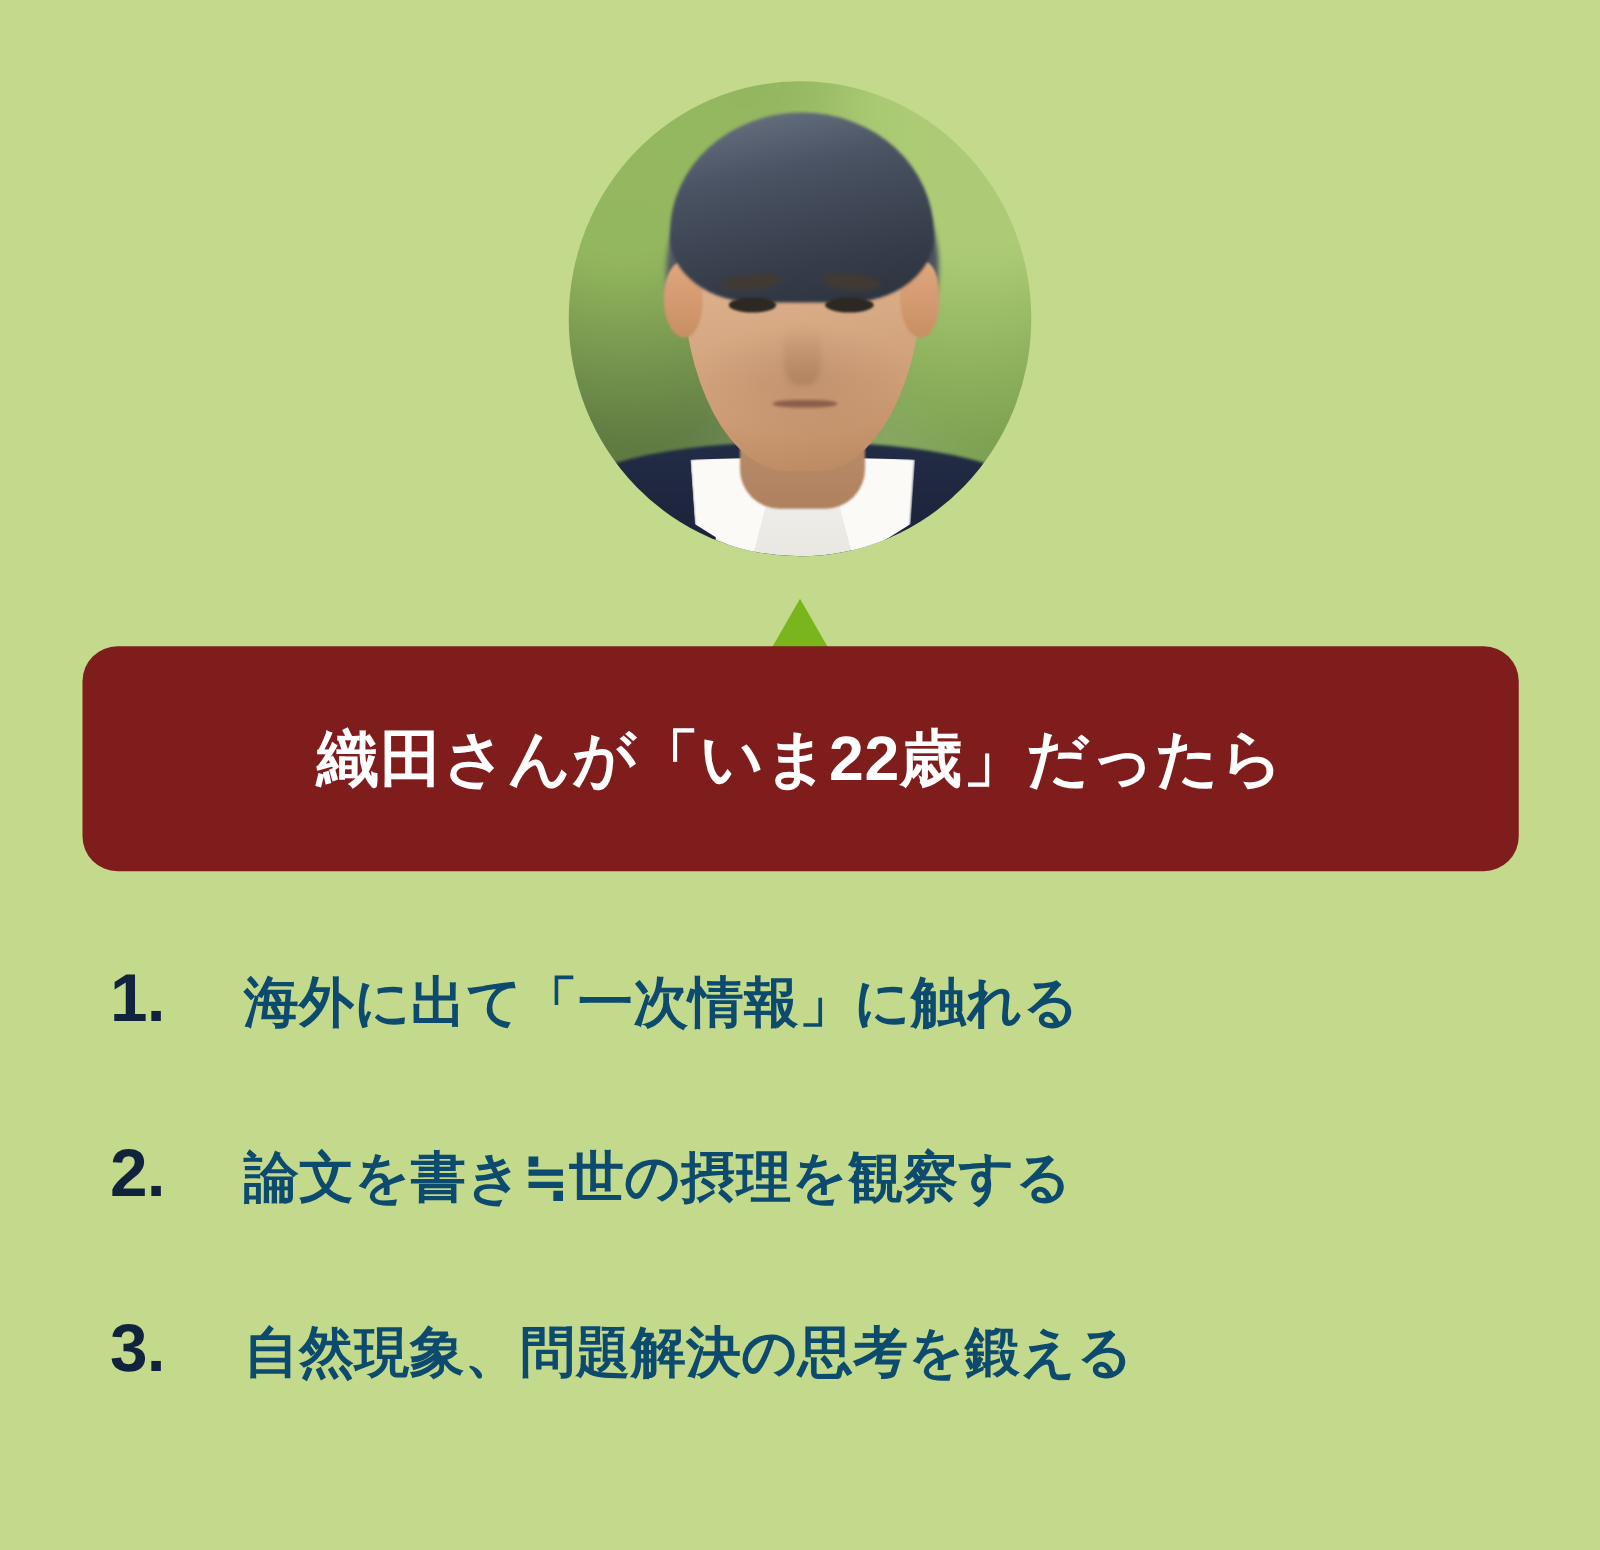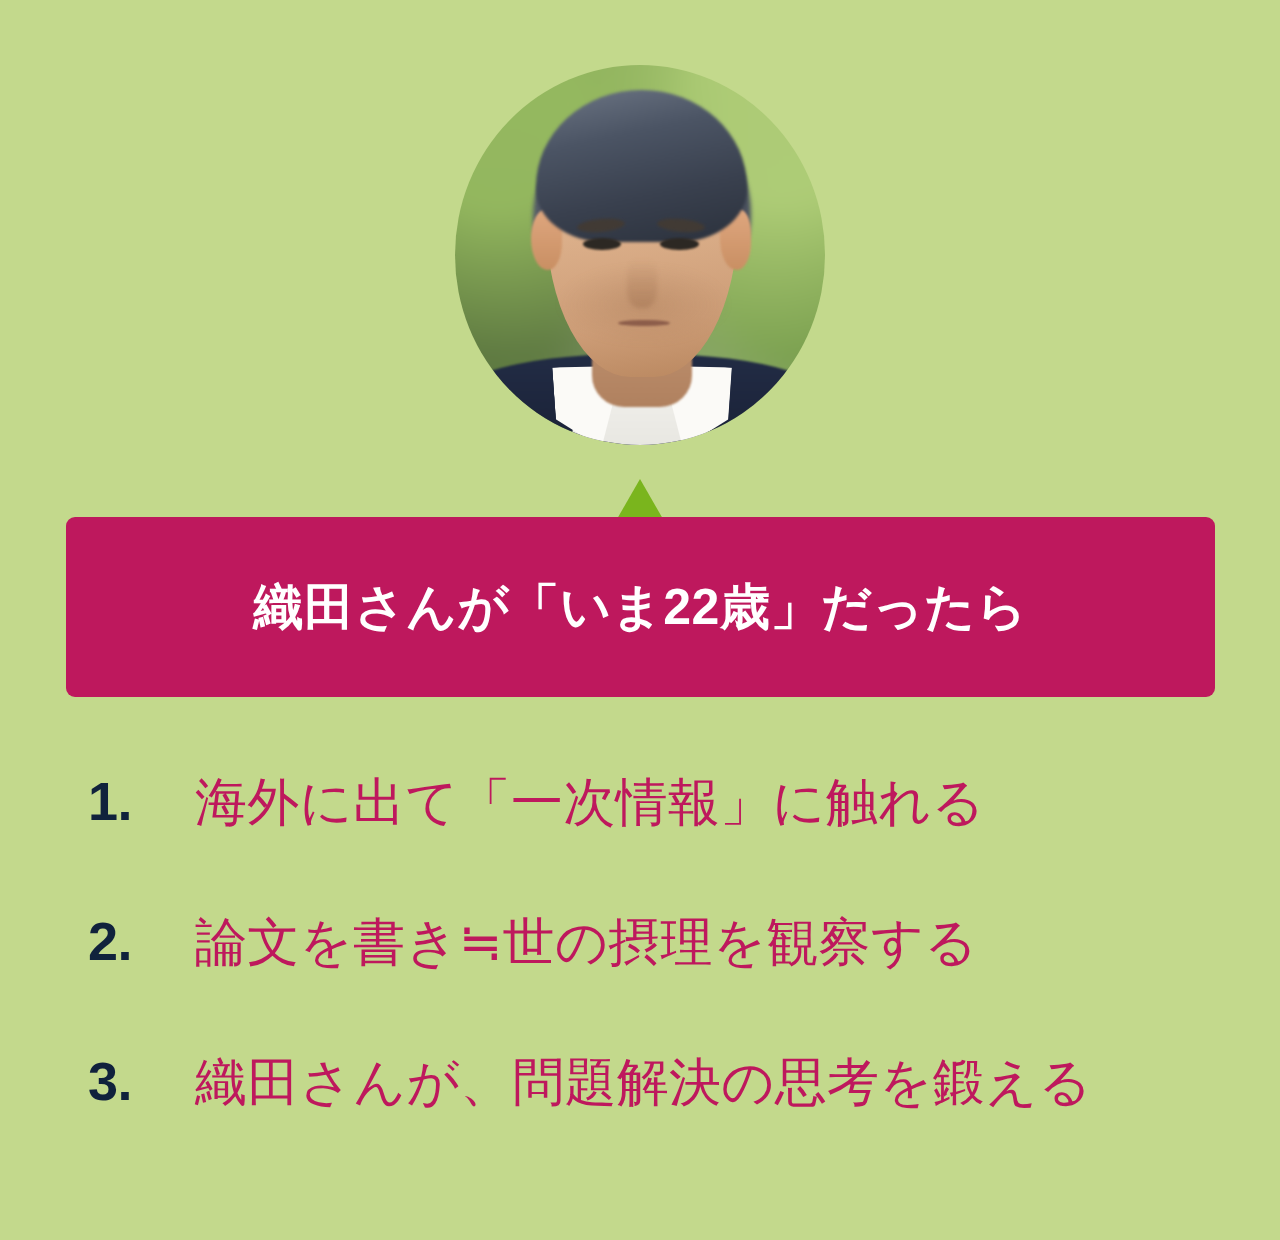--- a/index.html
+++ b/index.html
@@ -211,22 +211,22 @@
     filter: blur(3px);
   }
 
   
   #bubble {
     position: absolute;
     left: 66px;
     top: 517px;
     width: 1149px;
     height: 180px;
-    background: #be185d;
-    border-radius: 9px;
+    background: #7f1d1d;
+    border-radius: 28px;
     display: flex;
     align-items: center;
     justify-content: center;
   }
   #bubble-pointer {
     position: absolute;
     left: 617px;
     top: 479px;
     width: 0;
     height: 0;
@@ -257,23 +257,23 @@
   }
   .row-number {
     color: #10223c;
     font-size: 54px;
     font-weight: 700;
     width: 107px;
     flex: 0 0 107px;
     letter-spacing: -0.01em;
   }
   .row-text {
-    color: #be185d;
-    font-size: 52px;
-    font-weight: 400;
+    color: #0c4a6e;
+    font-size: 44px;
+    font-weight: 700;
     letter-spacing: 0.005em;
     white-space: nowrap;
   }
 </style>
 </head>
 <body>
 
 <div id="card">
 
   <div id="portrait-wrap">
@@ -313,18 +313,18 @@
       <span class="row-text">海外に出て「一次情報」に触れる</span>
     </div>
 
     <div class="list-row">
       <span class="row-number">2.</span>
       <span class="row-text">論文を書き≒世の摂理を観察する</span>
     </div>
 
     <div class="list-row">
       <span class="row-number">3.</span>
-      <span class="row-text">織田さんが、問題解決の思考を鍛える</span>
+      <span class="row-text">自然現象、問題解決の思考を鍛える</span>
     </div>
 
   </div>
 
 </div>
 
 </body></html>

